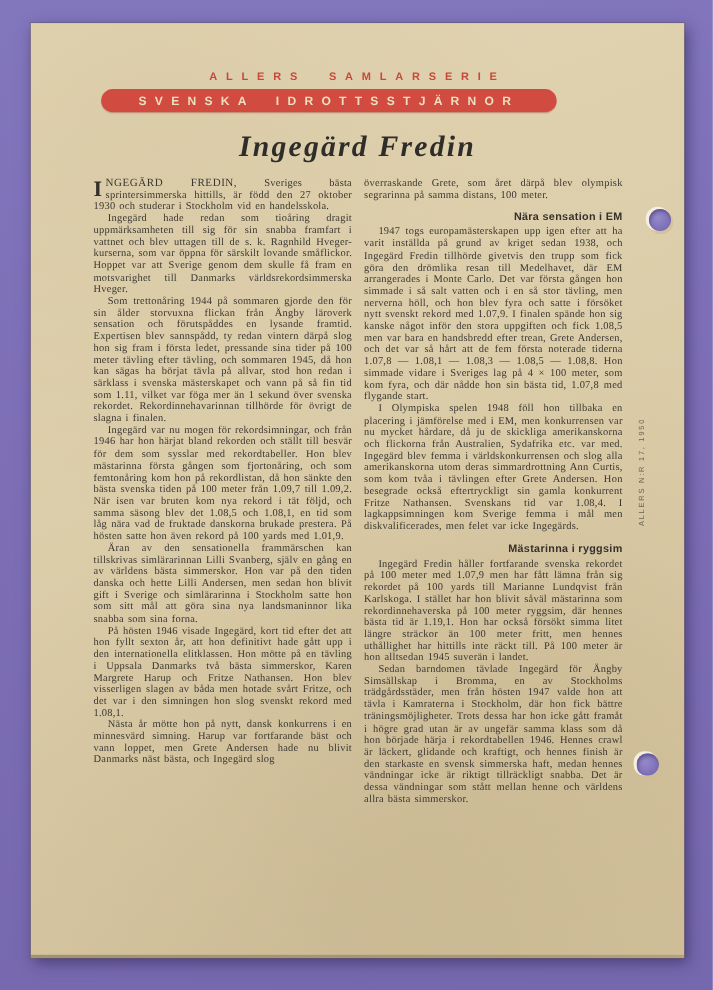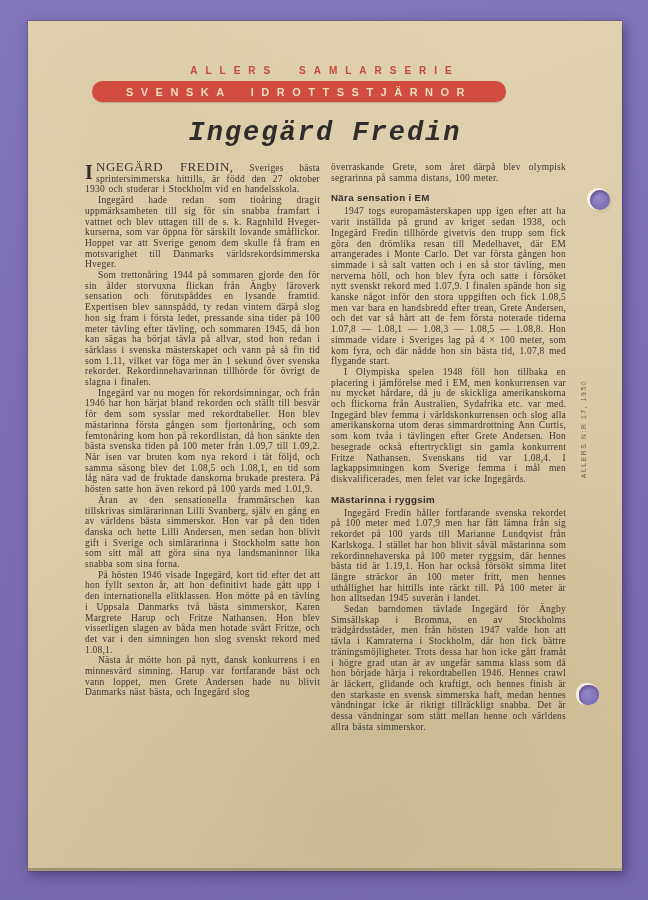--- a/index.html
+++ b/index.html
@@ -28,41 +28,41 @@
   }
   .banner{
     margin:5px 0 16px 64px;width:414px;height:21px;border-radius:11px;
     background:#d14b40;display:flex;align-items:center;justify-content:center;
     font-family:"Liberation Sans", sans-serif;font-weight:bold;font-size:11px;
     color:#ecdfbd;letter-spacing:7.5px;word-spacing:9px;
     box-shadow:0 1px 1px rgba(100,40,30,0.25);
   }
   .page-title{
     margin:11px 0 0 0;text-align:center;
-    font-family:Liberation Mono, monospace;font-style:italic;font-weight:bold;
+    font-family:Liberation Serif, serif;font-style:italic;font-weight:bold;
     font-size:27px;letter-spacing:2px;color:#2f2d2a;
   }
   .columns{
     position:absolute;left:57px;top:141px;width:481px;display:flex;gap:11px;
   }
   .col{flex:1;min-width:0;}
   .para{
     margin:0;font-size:9.5px;line-height:10.7px;letter-spacing:0.22px;
     word-spacing:1px;text-align:justify;color:#3a3732;text-indent:13px;
   }
   .para.noindent{text-indent:0;}
   .subhead{
     margin:9px 0 3px 0;font-family:"Liberation Sans", sans-serif;
-    font-weight:bold;font-size:9.8px;color:#34312c;letter-spacing:0.3px;
+    font-weight:bold;font-size:9.8px;color:#34312c;letter-spacing:0.3px;text-align:right;
   }
   .dropcap{
     float:left;font-weight:bold;font-size:20px;line-height:19px;
     padding:1px 3px 0 0;color:#33302b;
   }
-  .lead-caps{font-size:13px;letter-spacing:0.5px;}
+  .lead-caps{font-size:10px;letter-spacing:0.5px;}
   .sidenote{
     position:absolute;left:491px;top:403px;width:130px;height:10px;line-height:10px;
     transform:rotate(-90deg);transform-origin:center;text-align:center;
     font-family:"Liberation Sans", sans-serif;font-size:6.8px;
     color:#6b6152;letter-spacing:1.6px;white-space:nowrap;
   }
   .hole{
     position:absolute;width:20px;height:20px;border-radius:50%;
     background:radial-gradient(circle at 40% 40%, #9489c8, #7d6eb6 70%);
     box-shadow:

